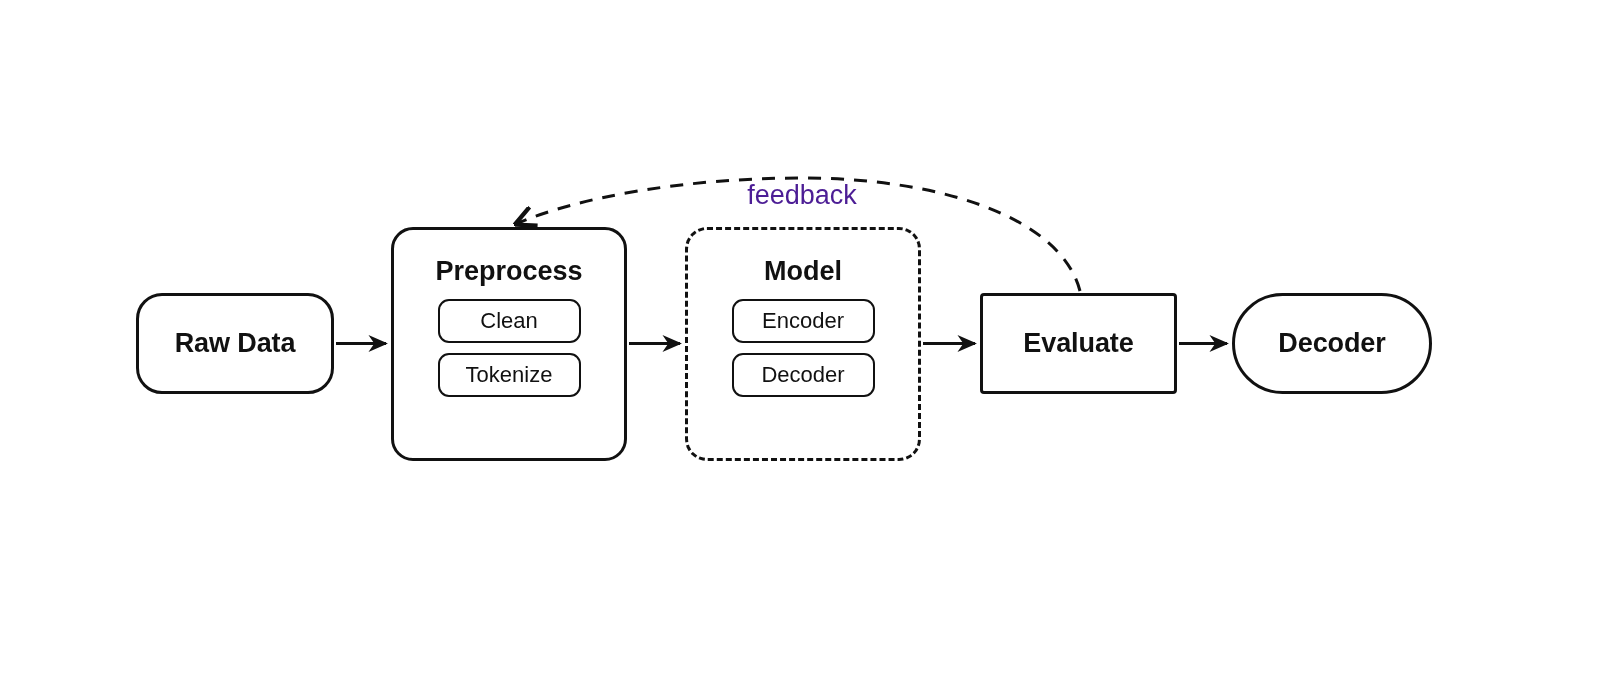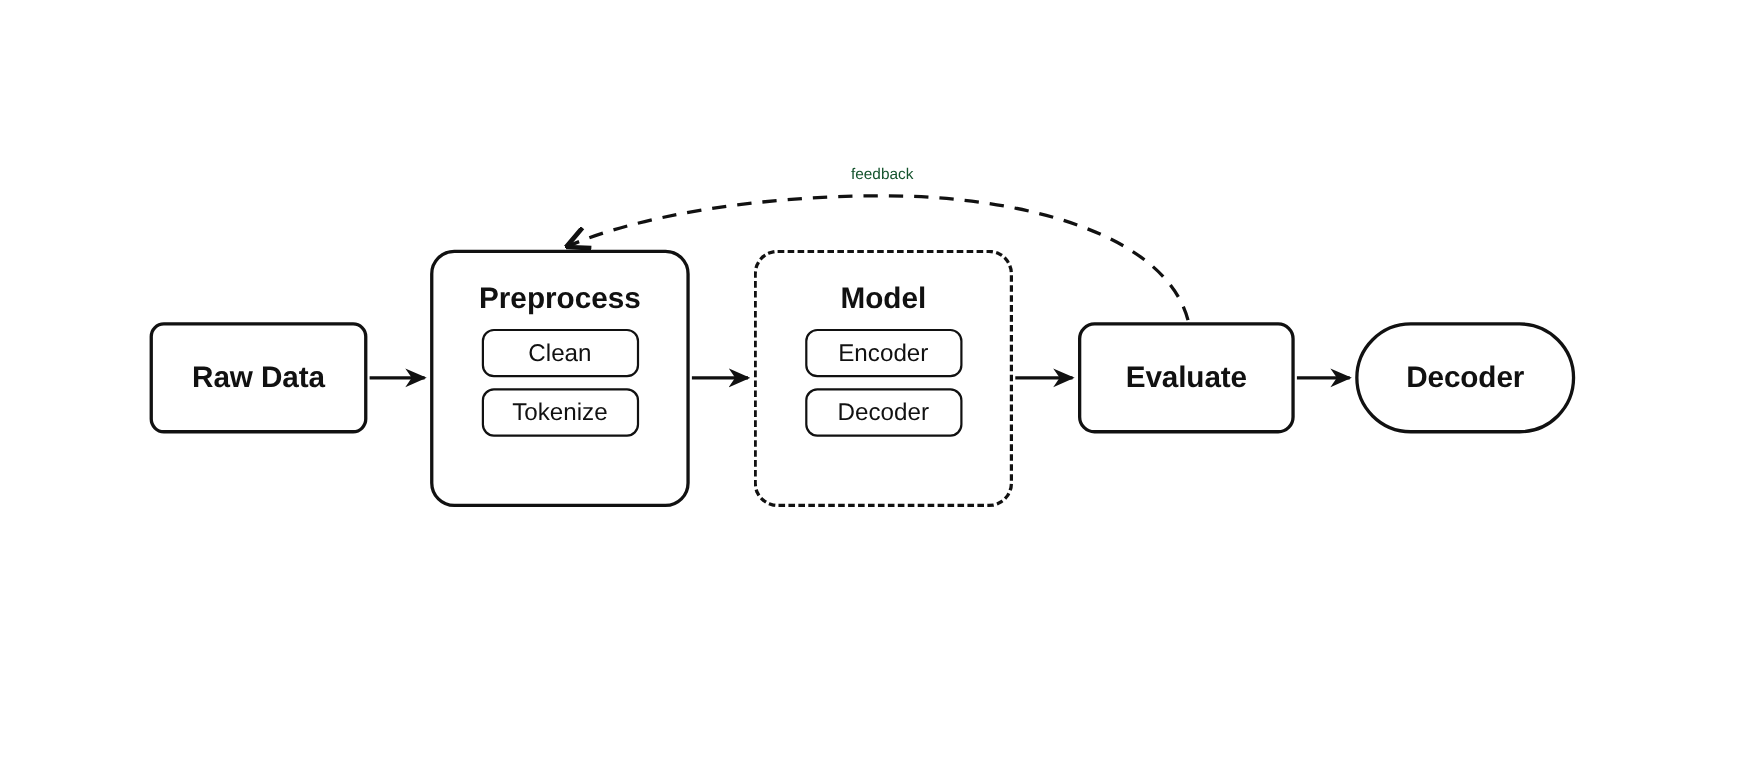--- a/index.html
+++ b/index.html
@@ -43,26 +43,26 @@
     font-size: 27px;
     color: #111111;
     letter-spacing: -0.1px;
     white-space: nowrap;
   }
 
   
   .node-raw {
     left: 136px;  top: 293px;
     width: 198px; height: 101px;
-    border-radius: 13px;
+    border-radius: 26px;
   }
   .node-eval {
     left: 980px;  top: 293px;
     width: 197px; height: 101px;
-    border-radius: 15px;
+    border-radius: 4px;
   }
   .node-deploy {
     left: 1232px; top: 293px;
     width: 200px; height: 101px;
     border-radius: 51px;
   }
 
   
   .group {
     position: absolute;
@@ -114,25 +114,26 @@
   .subnode-label {
     font-size: 22px;
     font-weight: normal;
     color: #111111;
     white-space: nowrap;
   }
 
   
   .edge-label {
     position: absolute;
-    font-size: 14px;
+    font-size: 27px;
     font-weight: normal;
-    color: #14532d;
+    color: #4c1d95;
     white-space: nowrap;
     transform: translate(-50%, -50%);
+    margin-top: 37px;
   }
   .edge-label-feedback {
     left: 802px;
     top: 158px;
   }
 </style>
 </head>
 <body>
 
 <div id="canvas">

